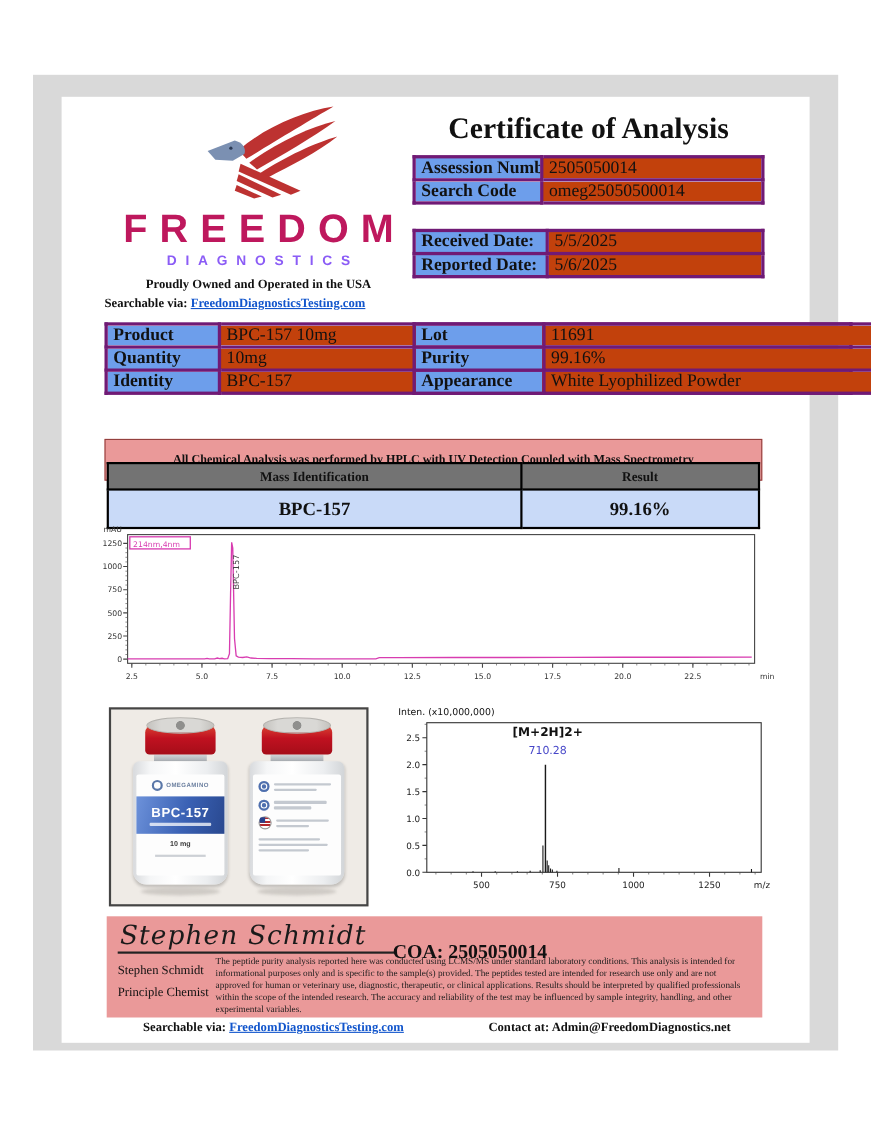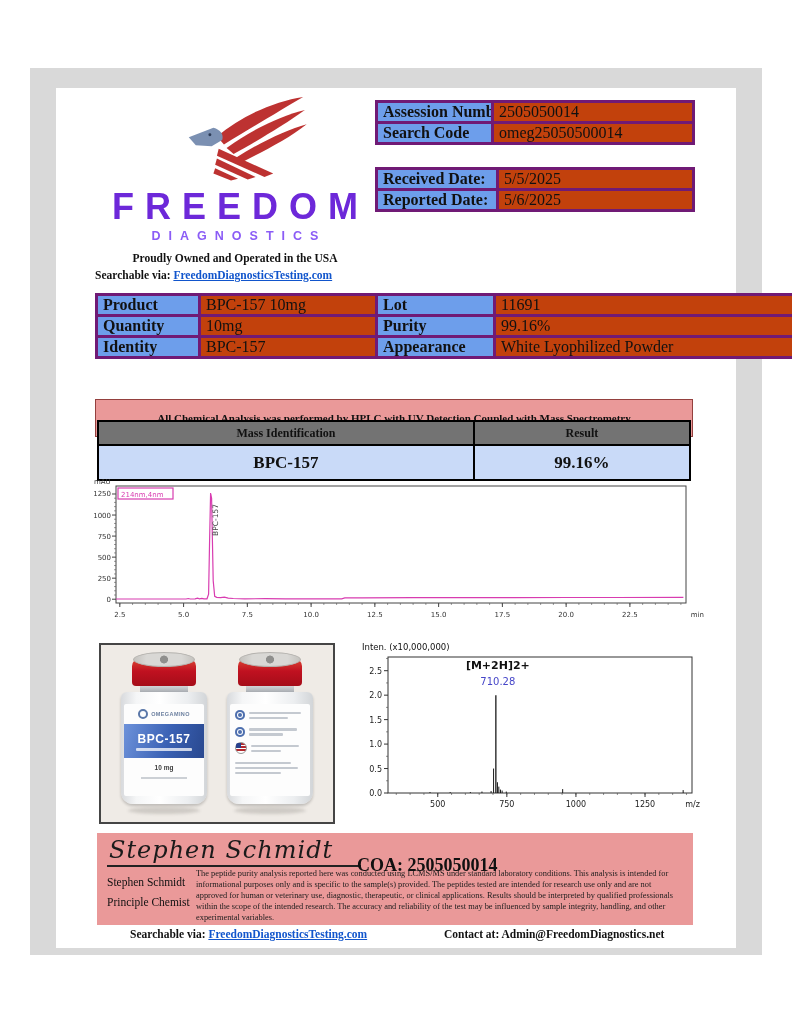--- a/index.html
+++ b/index.html
@@ -5,21 +5,21 @@
   html,body{margin:0;padding:0;}
   body{width:792px;height:1024px;position:relative;background:#ffffff;
        font-family:"Liberation Serif",serif;color:#111;overflow:hidden;}
   .frame{position:absolute;left:30px;top:68px;width:732px;height:887px;background:#d9d9d9;}
   .page{position:absolute;left:26px;top:20px;width:680px;height:860px;background:#ffffff;}
 
   
   .logo-block{position:absolute;left:39px;top:8px;width:280px;text-align:center;}
   .eagle{height:88px;}
   .brand{font-family:"Liberation Sans",sans-serif;font-size:36px;font-weight:700;
-         letter-spacing:11px;margin-right:-11px;color:#6d28d9;line-height:1.05;}
+         letter-spacing:11px;margin-right:-11px;color:#be185d;line-height:1.05;}
   .subbrand{font-family:"Liberation Sans",sans-serif;font-size:12.5px;font-weight:700;
          letter-spacing:8px;margin-right:-8px;color:#8b5cf6;margin-top:3px;}
   .tagline{font-size:11.5px;font-weight:700;margin-top:9px;}
   .search-line{font-size:11.5px;font-weight:700;margin-top:5px;text-align:left;}
   a.link{color:#1155cc;text-decoration:underline;}
 
   
   .header-right{position:absolute;left:319px;top:12px;width:320px;}
   .cert-title{font-size:27px;font-weight:700;text-align:center;margin:0 0 9px 0;line-height:1.2;}
   table.kv{border-collapse:collapse;width:100%;table-layout:fixed;}
@@ -122,20 +122,21 @@
       <div class="brand">FREEDOM</div>
       <div class="subbrand">DIAGNOSTICS</div>
       <div class="tagline">Proudly Owned and Operated in the USA</div>
       <div class="search-line">
         <span>Searchable via:</span>
         <a class="link" href="#">FreedomDiagnosticsTesting.com</a>
       </div>
     </div>
 
     <div class="header-right">
+      <div class="cert-title">Certificate of Analysis</div>
       <table class="kv info-table">
         <tbody>
             <tr>
           <td class="k">Assession Number</td>
           <td class="v">2505050014</td>
         </tr>
         <tr>
           <td class="k">Search Code</td>
           <td class="v">omeg25050500014</td>
         </tr>

